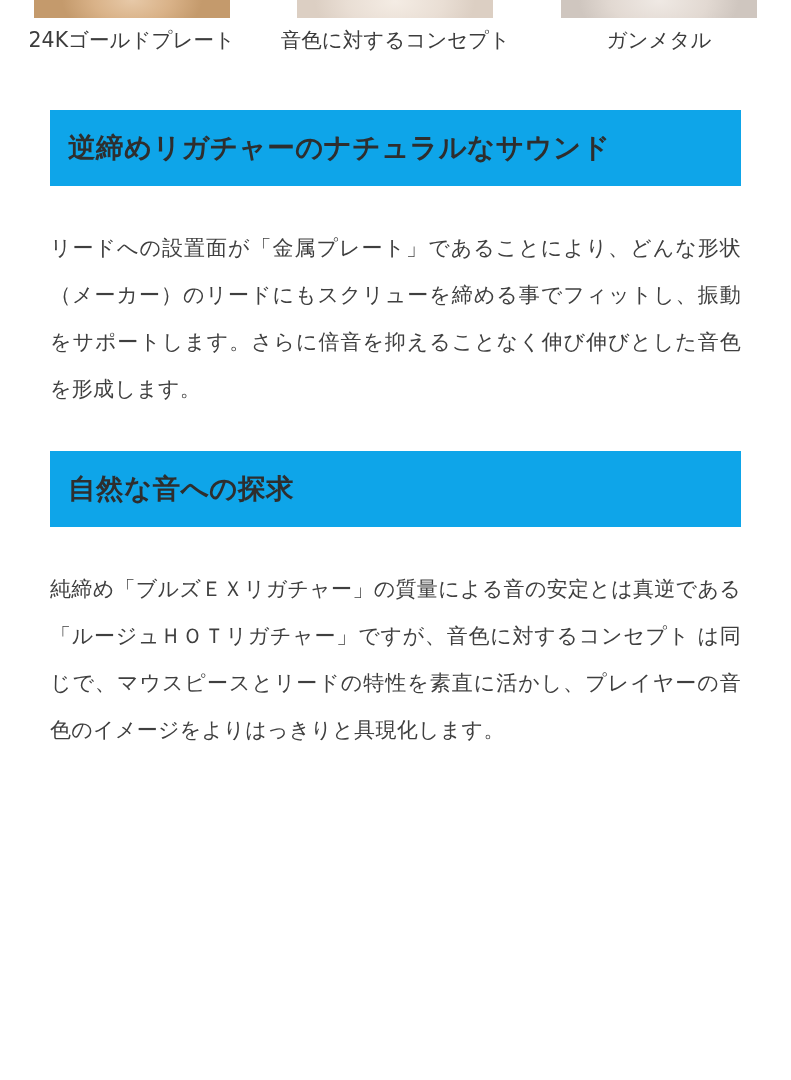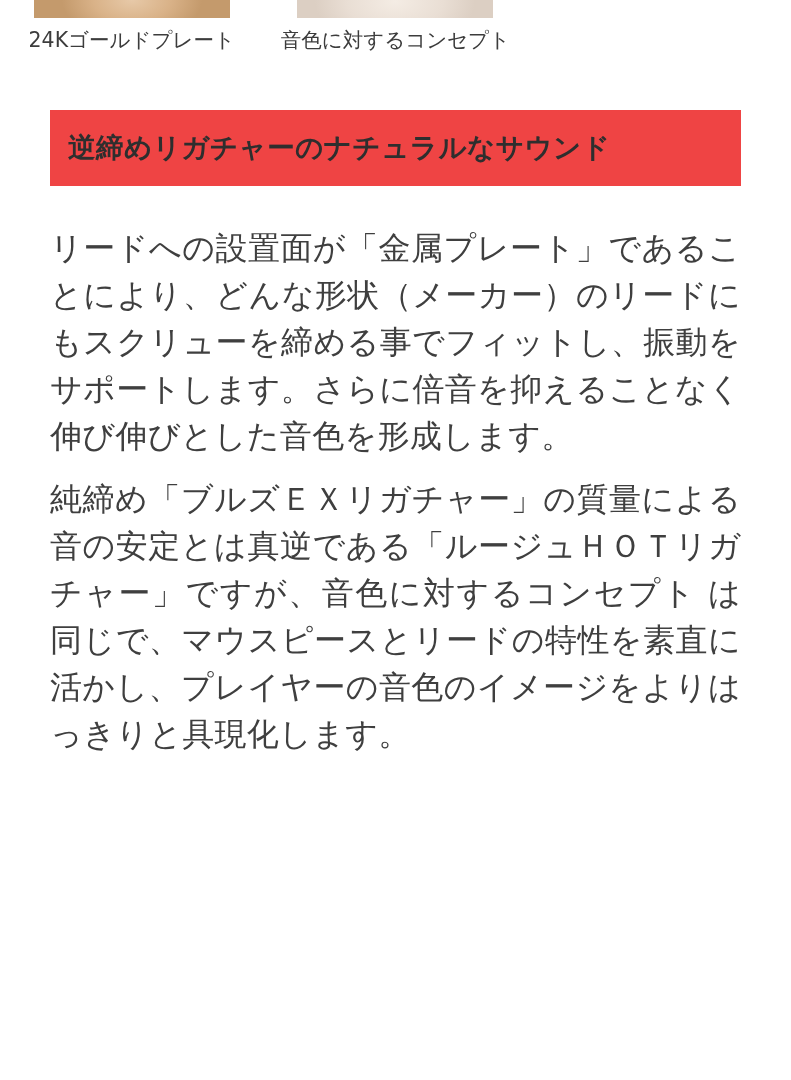--- a/index.html
+++ b/index.html
@@ -60,34 +60,34 @@
     white-space: nowrap;
   }
 
   
   .article {
     padding: 0 50px 0 50px;
     box-sizing: border-box;
     width: 791px;
   }
   .section-heading {
-    background: #ef4444;
+    background: #0ea5e9;
     color: #2e2e2e;
     font-weight: bold;
     font-size: 27.5px;
     line-height: 46px;
     padding: 14px 18px 16px 18px;
     box-sizing: border-box;
     letter-spacing: 0.5px;
   }
   .heading-gap-1 { margin-top: 56px; }
   .heading-gap-2 { margin-top: 38px; }
 
   .body-text {
-    font-size: 32px;
+    font-size: 21px;
     line-height: 47px;
     color: #3f3f3f;
     padding: 16px 0 0 0;
     letter-spacing: 0.3px;
     text-align: justify;
     text-justify: inter-character;
   }
   .body-text p {
     margin: 0;
   }
@@ -100,28 +100,33 @@
 
 <div class="product-strip">
   <div class="product-cell">
     <div class="product-thumb thumb-a"></div>
     <div class="product-caption">24Kゴールドプレート</div>
   </div>
   <div class="product-cell">
     <div class="product-thumb thumb-b"></div>
     <div class="product-caption">音色に対するコンセプト</div>
   </div>
+  <div class="product-cell">
+    <div class="product-thumb thumb-c"></div>
+    <div class="product-caption">ガンメタル</div>
+  </div>
 </div>
 
 <div class="article">
 
   <h2 class="section-heading heading-gap-1">逆締めリガチャーのナチュラルなサウンド</h2>
 
   <div class="body-text">
     <p>リードへの設置面が「金属プレート」であることにより、どんな形状（メーカー）のリードにもスクリューを締める事でフィットし、振動をサポートします。さらに倍音を抑えることなく伸び伸びとした音色を形成します。</p>
   </div>
 
+  <h2 class="section-heading heading-gap-2">自然な音への探求</h2>
 
   <div class="body-text">
     <p>純締め「ブルズＥＸリガチャー」の質量による音の安定とは真逆である「ルージュＨＯＴリガチャー」ですが、音色に対するコンセプト は同じで、マウスピースとリードの特性を素直に活かし、プレイヤーの音色のイメージをよりはっきりと具現化します。</p>
   </div>
 
 </div>
 
 </body></html>

